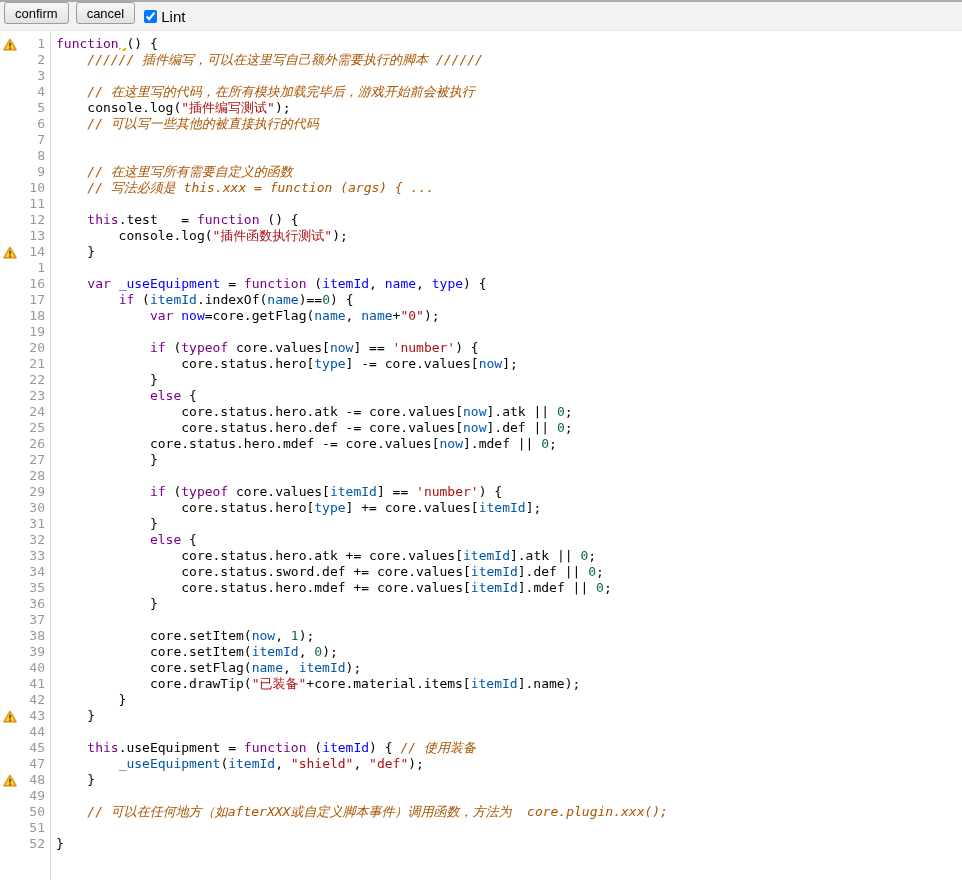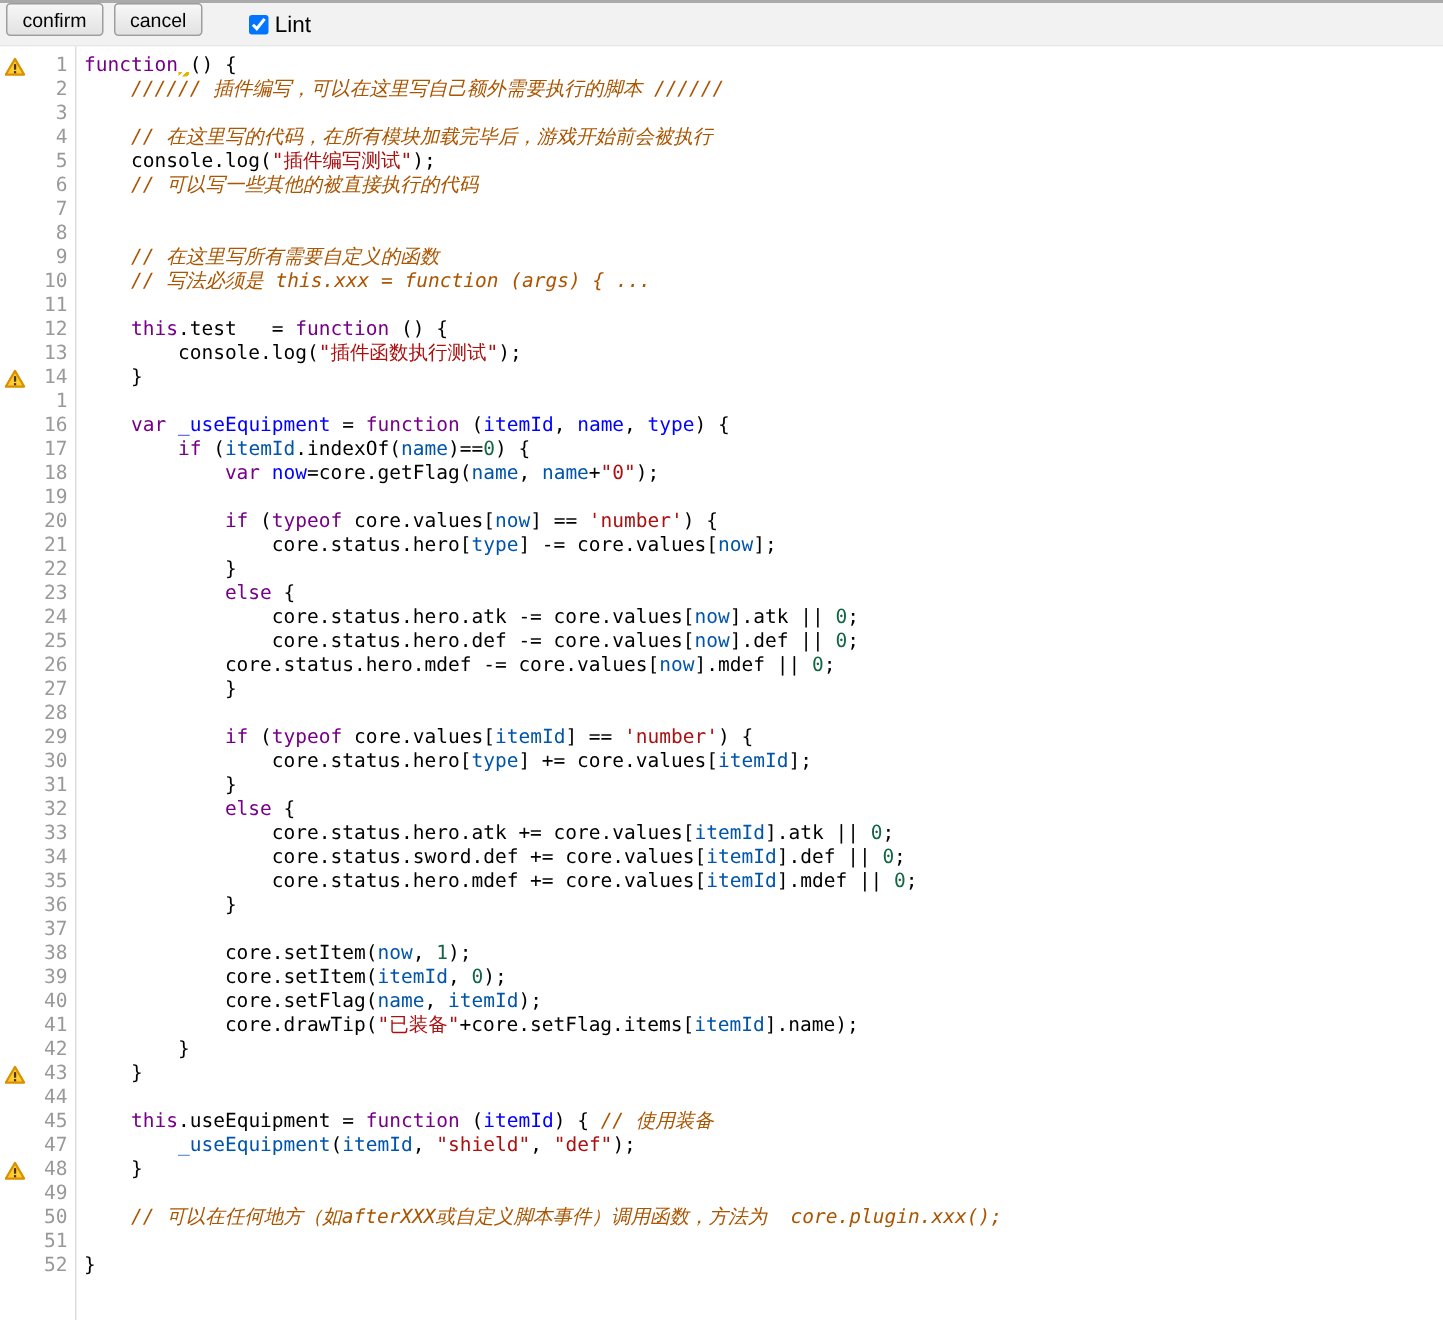--- a/index.html
+++ b/index.html
@@ -25,21 +25,21 @@
     font-size: 13px;
     color: #000;
     background: linear-gradient(#f7f7f7, #e2e2e2);
     border: 1px solid #9d9d9d;
     border-radius: 3px;
     padding: 2px 10px;
     height: 22px;
     margin-right: 7px;
     cursor: pointer;
   }
-  .lint-wrap { display: flex; align-items: center; margin-left: 24px; }
+  .lint-wrap { display: flex; align-items: center; margin-left: 2px; }
   .lint-wrap input { width: 13px; height: 13px; margin: 0 4px 0 0; }
   .lint-label { font-size: 15px; color: #000; }
 
   
   .editor {
     position: relative;
     height: 849px;
     background: #ffffff;
     font-family: "DejaVu Sans Mono", "Liberation Mono", monospace;
     font-size: 13px;
@@ -133,21 +133,21 @@
       <div class="line"><div class="marker"></div><div class="lnum">31</div><div class="code"><span class="t-p">            }</span></div></div>
       <div class="line"><div class="marker"></div><div class="lnum">32</div><div class="code"><span class="t-p">            </span><span class="t-k">else</span><span class="t-p"> {</span></div></div>
       <div class="line"><div class="marker"></div><div class="lnum">33</div><div class="code"><span class="t-p">                core.status.hero.atk += core.values[</span><span class="t-v">itemId</span><span class="t-p">].atk || </span><span class="t-n">0</span><span class="t-p">;</span></div></div>
       <div class="line"><div class="marker"></div><div class="lnum">34</div><div class="code"><span class="t-p">                core.status.sword.def += core.values[</span><span class="t-v">itemId</span><span class="t-p">].def || </span><span class="t-n">0</span><span class="t-p">;</span></div></div>
       <div class="line"><div class="marker"></div><div class="lnum">35</div><div class="code"><span class="t-p">                core.status.hero.mdef += core.values[</span><span class="t-v">itemId</span><span class="t-p">].mdef || </span><span class="t-n">0</span><span class="t-p">;</span></div></div>
       <div class="line"><div class="marker"></div><div class="lnum">36</div><div class="code"><span class="t-p">            }</span></div></div>
       <div class="line"><div class="marker"></div><div class="lnum">37</div><div class="code"></div></div>
       <div class="line"><div class="marker"></div><div class="lnum">38</div><div class="code"><span class="t-p">            core.setItem(</span><span class="t-v">now</span><span class="t-p">, </span><span class="t-n">1</span><span class="t-p">);</span></div></div>
       <div class="line"><div class="marker"></div><div class="lnum">39</div><div class="code"><span class="t-p">            core.setItem(</span><span class="t-v">itemId</span><span class="t-p">, </span><span class="t-n">0</span><span class="t-p">);</span></div></div>
       <div class="line"><div class="marker"></div><div class="lnum">40</div><div class="code"><span class="t-p">            core.setFlag(</span><span class="t-v">name</span><span class="t-p">, </span><span class="t-v">itemId</span><span class="t-p">);</span></div></div>
-      <div class="line"><div class="marker"></div><div class="lnum">41</div><div class="code"><span class="t-p">            core.drawTip(</span><span class="t-s">"已装备"</span><span class="t-p">+core.setFlag.items[</span><span class="t-v">itemId</span><span class="t-p">].name);</span></div></div>
+      <div class="line"><div class="marker"></div><div class="lnum">41</div><div class="code"><span class="t-p">            core.drawTip(</span><span class="t-s">"已装备"</span><span class="t-p">+core.material.items[</span><span class="t-v">itemId</span><span class="t-p">].name);</span></div></div>
       <div class="line"><div class="marker"></div><div class="lnum">42</div><div class="code"><span class="t-p">        }</span></div></div>
       <div class="line"><div class="marker"><svg width="14" height="13" viewBox="0 0 16 14">
             <path d="M8 1 L15 13 H1 Z" fill="#ffcc33" stroke="#d99000" stroke-width="1.6" stroke-linejoin="round"></path>
             <rect x="7.2" y="5" width="1.7" height="4.2" fill="#4a3600"></rect>
             <rect x="7.2" y="10.3" width="1.7" height="1.7" fill="#4a3600"></rect>
           </svg></div><div class="lnum">43</div><div class="code"><span class="t-p">    }</span></div></div>
       <div class="line"><div class="marker"></div><div class="lnum">44</div><div class="code"></div></div>
       <div class="line"><div class="marker"></div><div class="lnum">45</div><div class="code"><span class="t-p">    </span><span class="t-k">this</span><span class="t-p">.useEquipment = </span><span class="t-k">function</span><span class="t-p"> (</span><span class="t-d">itemId</span><span class="t-p">) { </span><span class="t-c">// 使用装备</span></div></div>
       <div class="line"><div class="marker"></div><div class="lnum">47</div><div class="code"><span class="t-p">        </span><span class="t-v">_useEquipment</span><span class="t-p">(</span><span class="t-v">itemId</span><span class="t-p">, </span><span class="t-s">"shield"</span><span class="t-p">, </span><span class="t-s">"def"</span><span class="t-p">);</span></div></div>
       <div class="line"><div class="marker"><svg width="14" height="13" viewBox="0 0 16 14">

